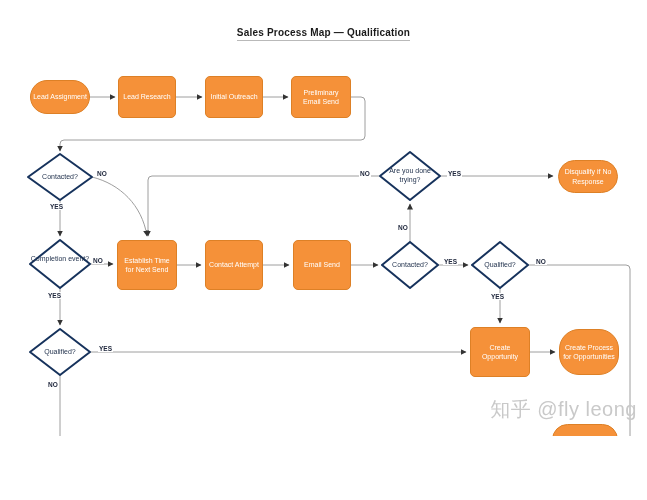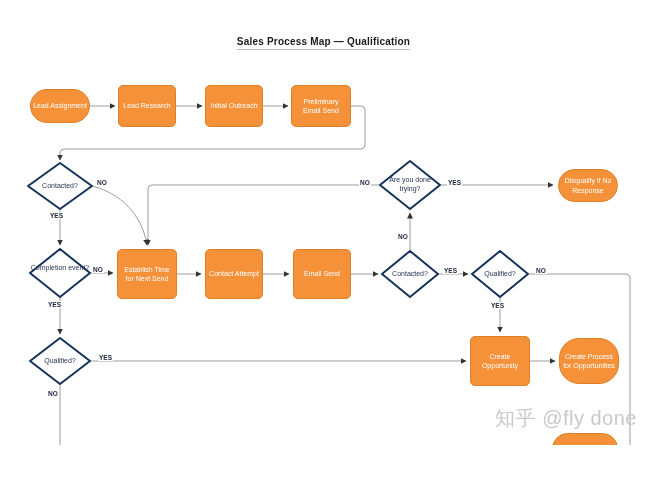--- a/index.html
+++ b/index.html
@@ -1,19 +1,18 @@
 <!DOCTYPE html>
 <html><head>
 <meta charset="utf-8">
 <style>
   html,body{margin:0;padding:0;background:#fff;}
   .canvas{
     position:relative;width:647px;height:436px;background:#ffffff;overflow:hidden;
     font-family:"Liberation Sans",sans-serif;
-    margin-top:9px;
   }
   .title{
     position:absolute;left:0;right:0;top:27px;text-align:center;
     font-size:10px;font-weight:bold;color:#1a1a1a;letter-spacing:.2px;
   }
   .title span{border-bottom:1px solid #b9b9b9;padding-bottom:2px;}
   svg.wires{position:absolute;left:0;top:0;}
   .node{
     position:absolute;display:flex;align-items:center;justify-content:center;
     background:#F59139;border:1px solid #DD8026;border-radius:5px;
@@ -126,14 +125,14 @@
   <div class="elabel" style="left:47px;top:292px;">YES</div>
   <div class="elabel" style="left:98px;top:345px;">YES</div>
   <div class="elabel" style="left:47px;top:381px;">NO</div>
   <div class="elabel" style="left:397px;top:224px;">NO</div>
   <div class="elabel" style="left:443px;top:258px;">YES</div>
   <div class="elabel" style="left:359px;top:170px;">NO</div>
   <div class="elabel" style="left:447px;top:170px;">YES</div>
   <div class="elabel" style="left:490px;top:293px;">YES</div>
   <div class="elabel" style="left:535px;top:258px;">NO</div>
 
-  <div class="watermark">知乎 @fly done</div>
+  <div class="watermark">知乎 @fly leong</div>
 </div>
 
 </body></html>

